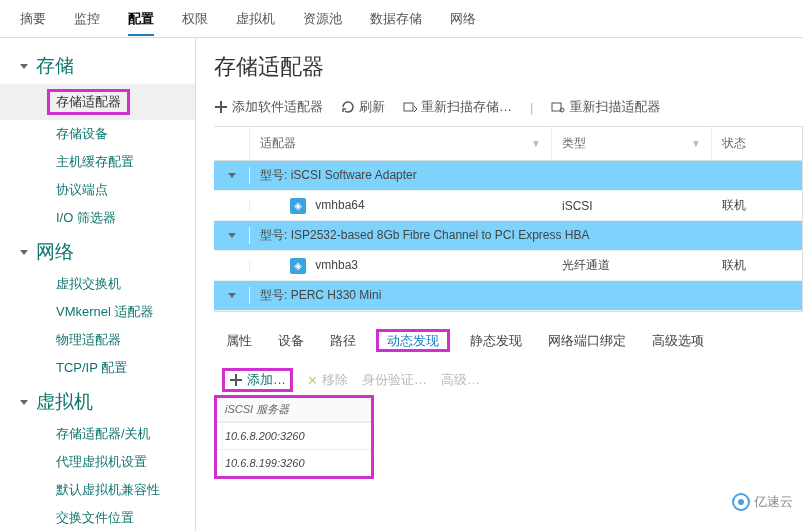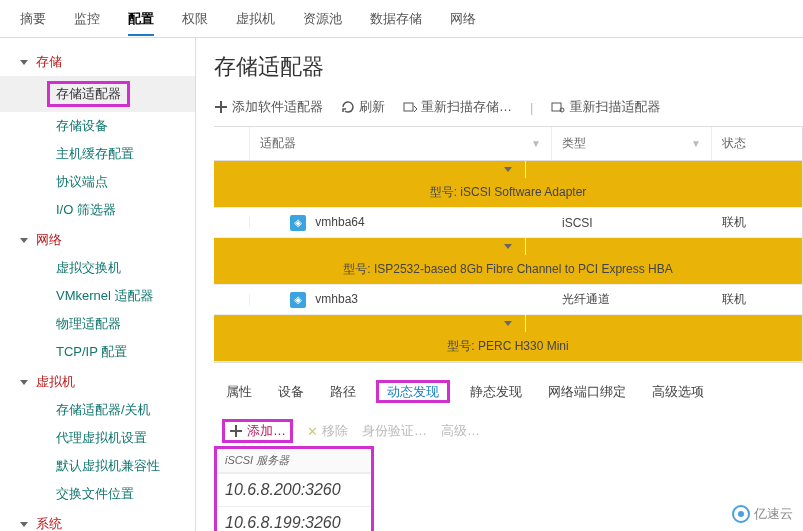--- a/index.html
+++ b/index.html
@@ -10,21 +10,21 @@
 .top-tab { color: #555; cursor: pointer; padding: 8px 0; font-size: 13px; }
 .top-tab.active { color: #000000; border-bottom: 2px solid #1a7dc4; padding-bottom: 6px; font-weight: bold; }
 
 
 .content { display: flex; height: calc(100% - 38px); }
 .sidebar { width: 196px; border-right: 1px solid #ddd; padding-top: 10px; overflow-y: auto; }
 .main { flex: 1; padding: 14px 0 0 18px; overflow: hidden; }
 
 
 .side-group { margin-bottom: 2px; }
-.side-group-header { display: flex; align-items: center; padding: 5px 0 5px 36px; cursor: pointer; font-size: 13px; color: #b91c1c; }
+.side-group-header { display: flex; align-items: center; padding: 5px 0 5px 36px; cursor: pointer; font-size: 19px; color: #0f766e; }
 .side-group-header .caret { position: absolute; margin-left: -16px; width: 0; height: 0; border-left: 4px solid transparent; border-right: 4px solid transparent; border-top: 5px solid #666; }
 .side-item { padding: 5px 0 5px 56px; cursor: pointer; font-size: 13px; color: #0f766e; }
 .side-item.active { background: #f0f0f0; color: #333; }
 .highlight-box { border: 3px solid #d030d0; display: inline-block; padding: 1px 6px; margin-left: -9px; }
 
 
 .page-title { font-size: 22px; color: #333; font-weight: 400; margin-bottom: 12px; }
 
 
 .main-toolbar { display: flex; align-items: center; gap: 18px; padding: 4px 0 10px 0; color: #555; font-size: 13px; }
@@ -34,46 +34,46 @@
 
 .table-wrap { border: 1px solid #ddd; border-left: none; }
 .thead { display: flex; background: #fff; border-bottom: 1px solid #ddd; }
 .th { padding: 8px 10px; color: #666; font-size: 12px; display: flex; align-items: center; justify-content: space-between; border-right: 1px solid #eee; }
 .th .filter { color: #bbb; font-size: 10px; }
 .col-expand { width: 36px; border-right: 1px solid #eee; }
 .col-name { flex: 1; min-width: 220px; }
 .col-type { width: 160px; }
 .col-status { width: 90px; border-right: none; }
 .trow { display: flex; border-bottom: 1px solid #eee; align-items: center; min-height: 30px; font-size: 12px; color: #444; }
-.trow.group { background: #eab308; flex-direction: column; }
+.trow.group { background: #7dd3fc; }
 .trow .cell { padding: 6px 10px; }
 .trow .col-expand { display: flex; justify-content: center; align-items: center; }
 .caret-sm { width: 0; height: 0; border-left: 4px solid transparent; border-right: 4px solid transparent; border-top: 5px solid #666; display: inline-block; }
 .adapter-icon { display: inline-flex; width: 16px; height: 16px; background: #3ba4e0; color: #fff; align-items: center; justify-content: center; font-size: 10px; border-radius: 2px; margin-right: 6px; vertical-align: middle; }
 
 
 .sub-tabs { display: flex; gap: 22px; padding: 16px 0 4px 10px; font-size: 13px; color: #444; }
 .sub-tab { cursor: pointer; padding: 4px 2px; }
 .sub-tab.active { color: #1a7dc4; }
 .sub-tab-hl { border: 3px solid #d030d0; padding: 1px 8px; margin: -1px -6px; }
 
 
 .lower-wrap { margin-top: 4px; }
 .lower-toolbar { display: flex; align-items: center; gap: 14px; padding: 6px 8px; color: #888; font-size: 13px; }
-.lower-toolbar .tb-item { color: #be185d; }
+.lower-toolbar .tb-item { color: #0f766e; }
 .lower-toolbar .disabled { color: #bbb; cursor: default; }
 .lower-hl { border: 3px solid #d030d0; padding: 0 4px; display: inline-flex; align-items: center; }
 
 
 .disc-list { border: 3px solid #d030d0; width: 160px; margin-top: -3px; font-style: italic; }
 .disc-header { padding: 4px 8px; font-size: 11px; color: #666; border-bottom: 1px solid #eee; background: #fafafa; }
-.disc-row { padding: 7px 8px; font-size: 16px; color: #444; border-top: 1px solid #eee; }
-
-
-.watermark { position: absolute; right: 10px; bottom: 8px; font-size: 13px; color: #888; display: flex; align-items: center; gap: 4px; }
+.disc-row { padding: 7px 8px; font-size: 11px; color: #444; border-top: 1px solid #eee; }
+
+
+.watermark { position: absolute; right: 10px; bottom: 20px; font-size: 13px; color: #888; display: flex; align-items: center; gap: 4px; }
 .wm-logo { width: 18px; height: 18px; border: 2px solid #4aa0e0; border-radius: 50%; position: relative; }
 .wm-logo::after { content: ""; position: absolute; width: 6px; height: 6px; background: #4aa0e0; border-radius: 50%; top: 4px; left: 4px; }
 
 svg { display: block; }
 </style>
 </head>
 <body>
 
 <div class="top-tabs">
   <div class="top-tab">摘要</div>

